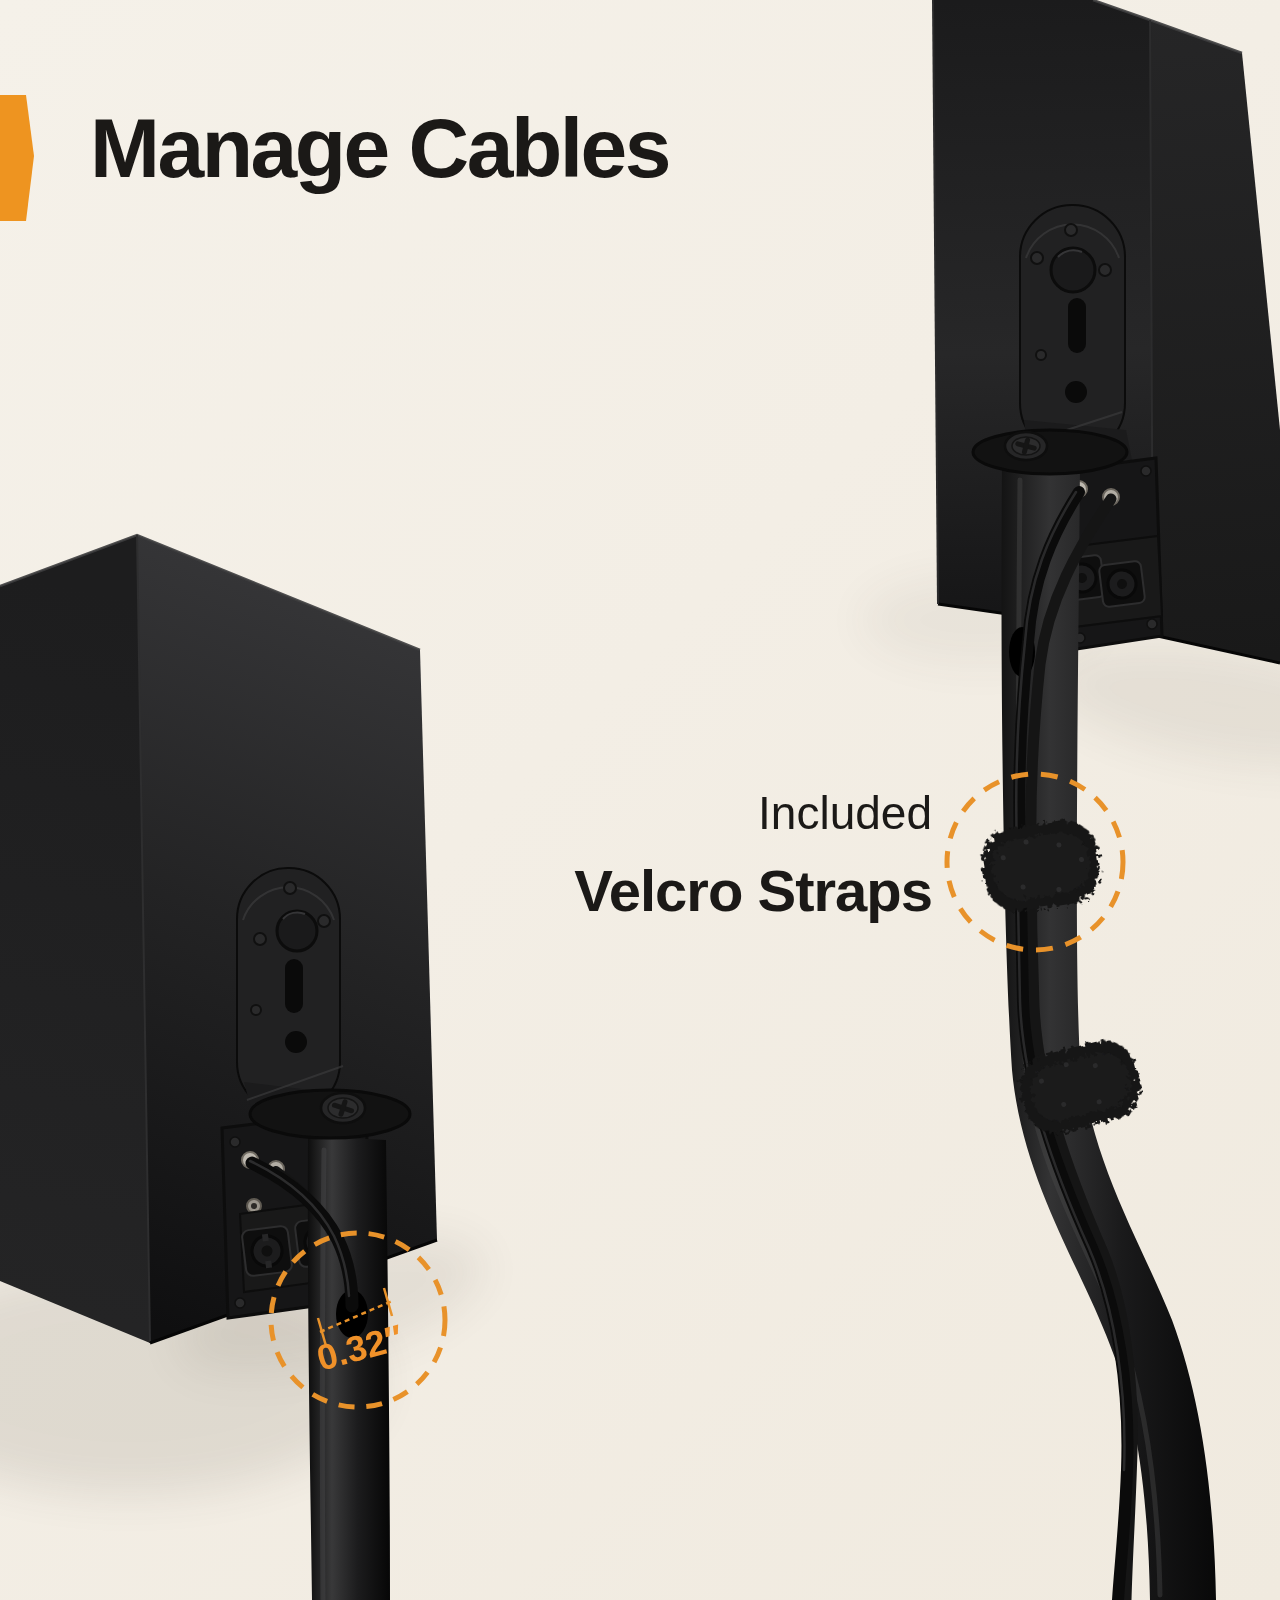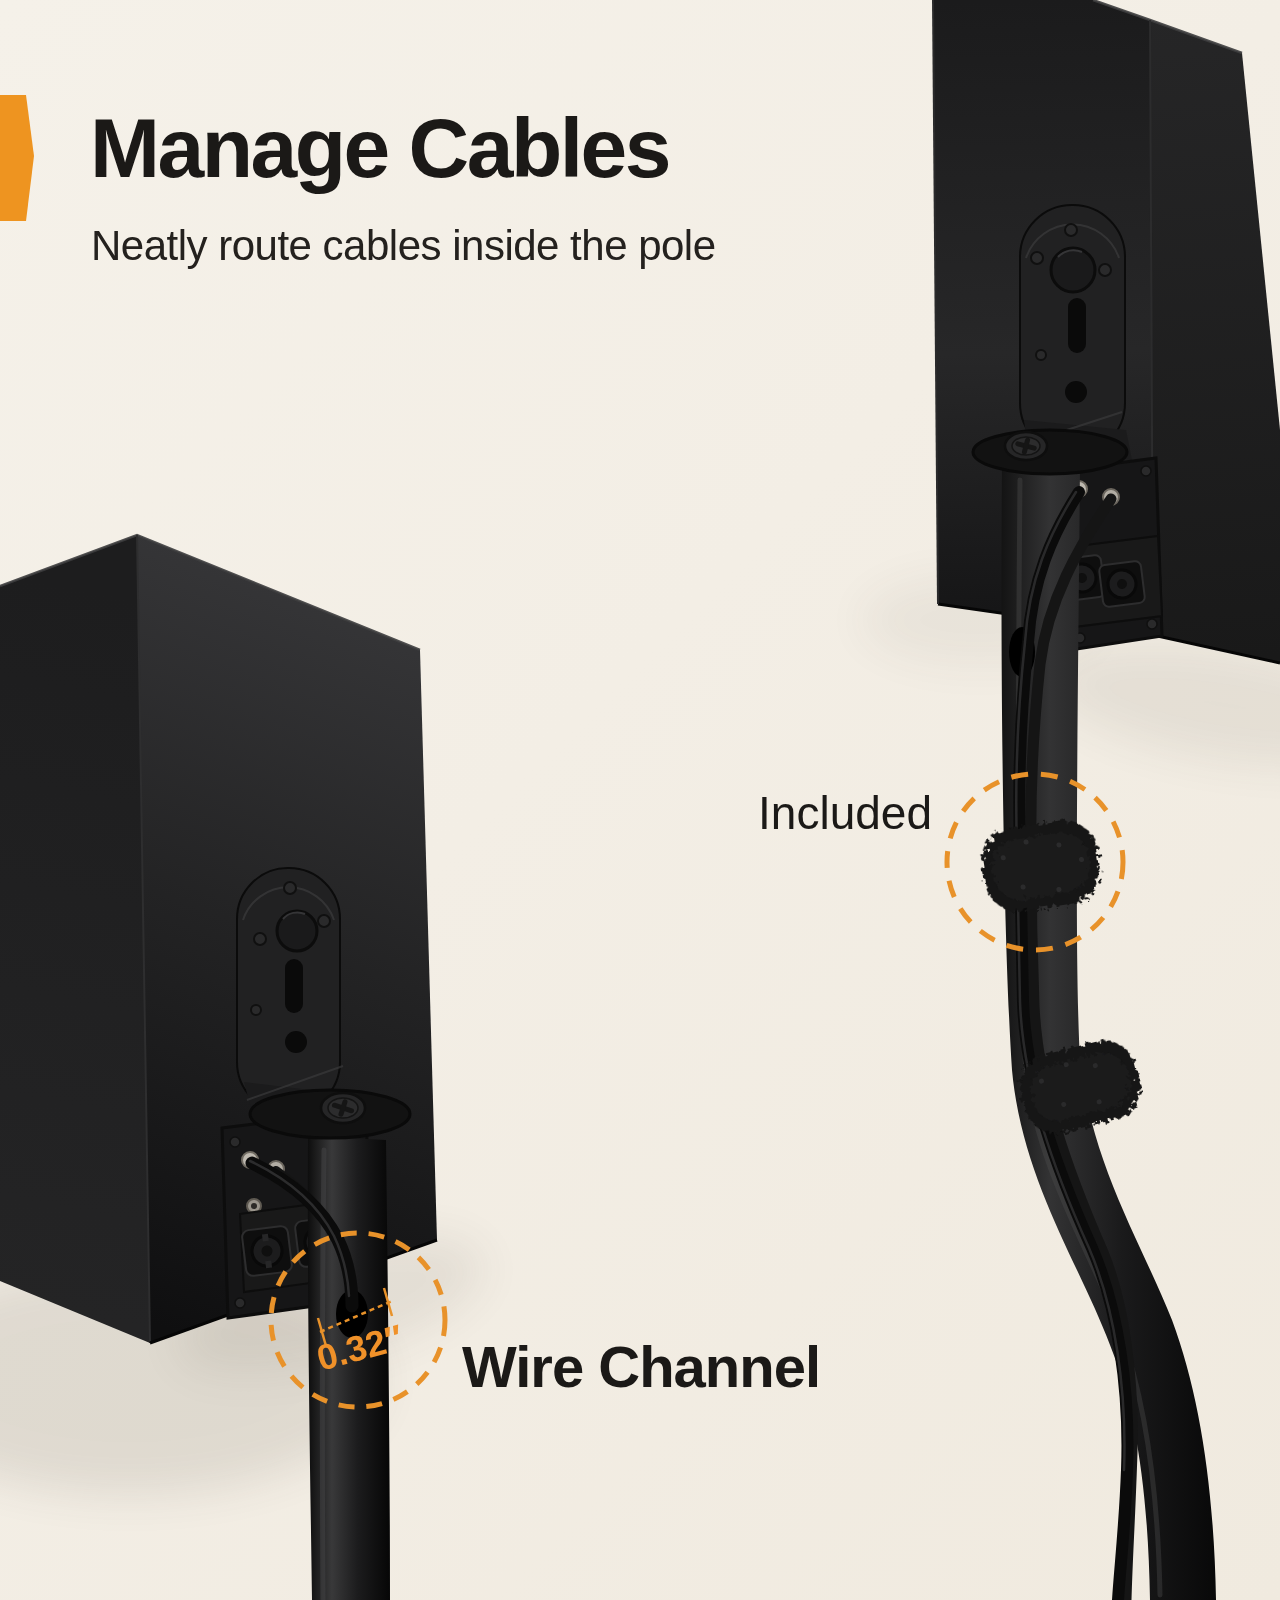--- a/index.html
+++ b/index.html
@@ -268,21 +268,20 @@
       <line x1="320" y1="1332" x2="392" y2="1301" stroke-dasharray="5 4"></line>
       <line x1="318" y1="1318" x2="326" y2="1346"></line>
       <line x1="384" y1="1288" x2="392" y2="1316"></line>
     </g>
   </g>
 
   <polygon points="0,95 26,95 34,156 26,221 0,221" fill="#EE9420"></polygon>
 </svg>
 
 <div class="txt title">Manage Cables</div>
-<div class="txt subtitle">Neatly route cables inside the pole</div>
 
 <div class="txt callout-right line-light-46">Included</div>
-
-<div class="txt wirechannel">Wire Channel</div>
+<div class="txt callout-right line-bold-58">Velcro Straps</div>
+
 
 <div class="txt measurement">0.32″</div>
 
 </div>
 
 </body></html>

